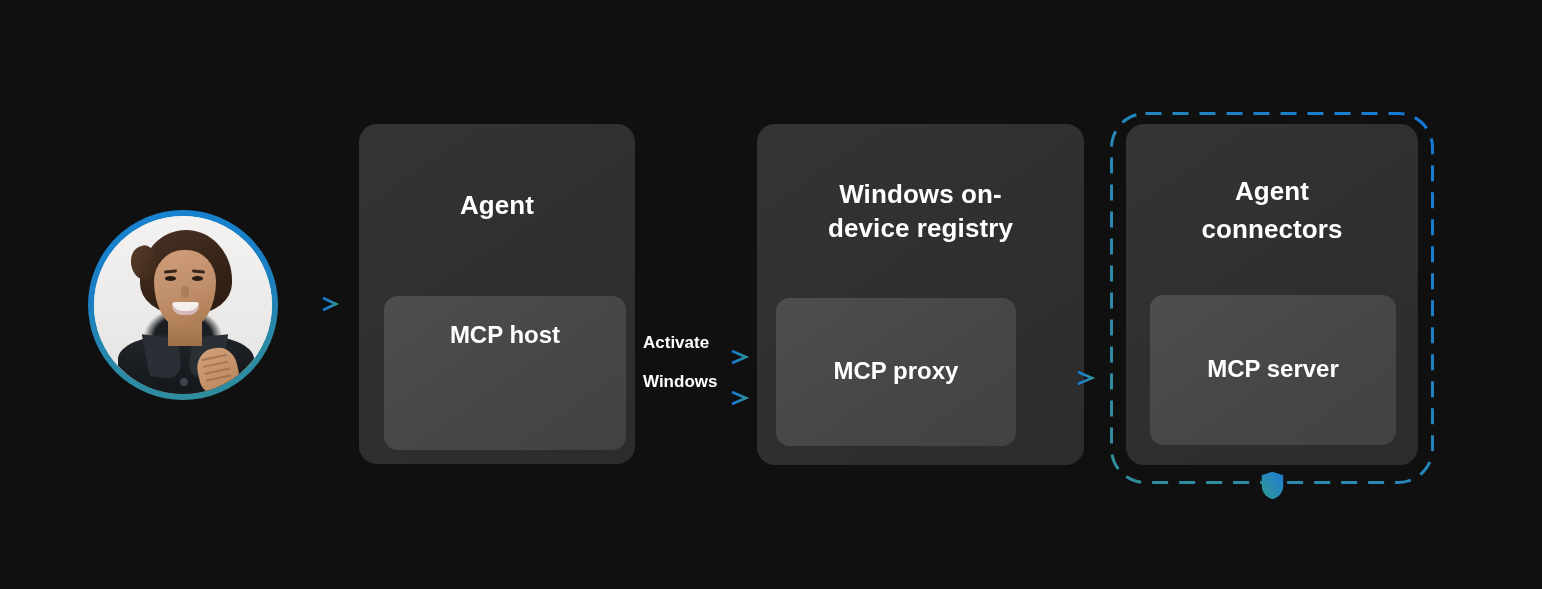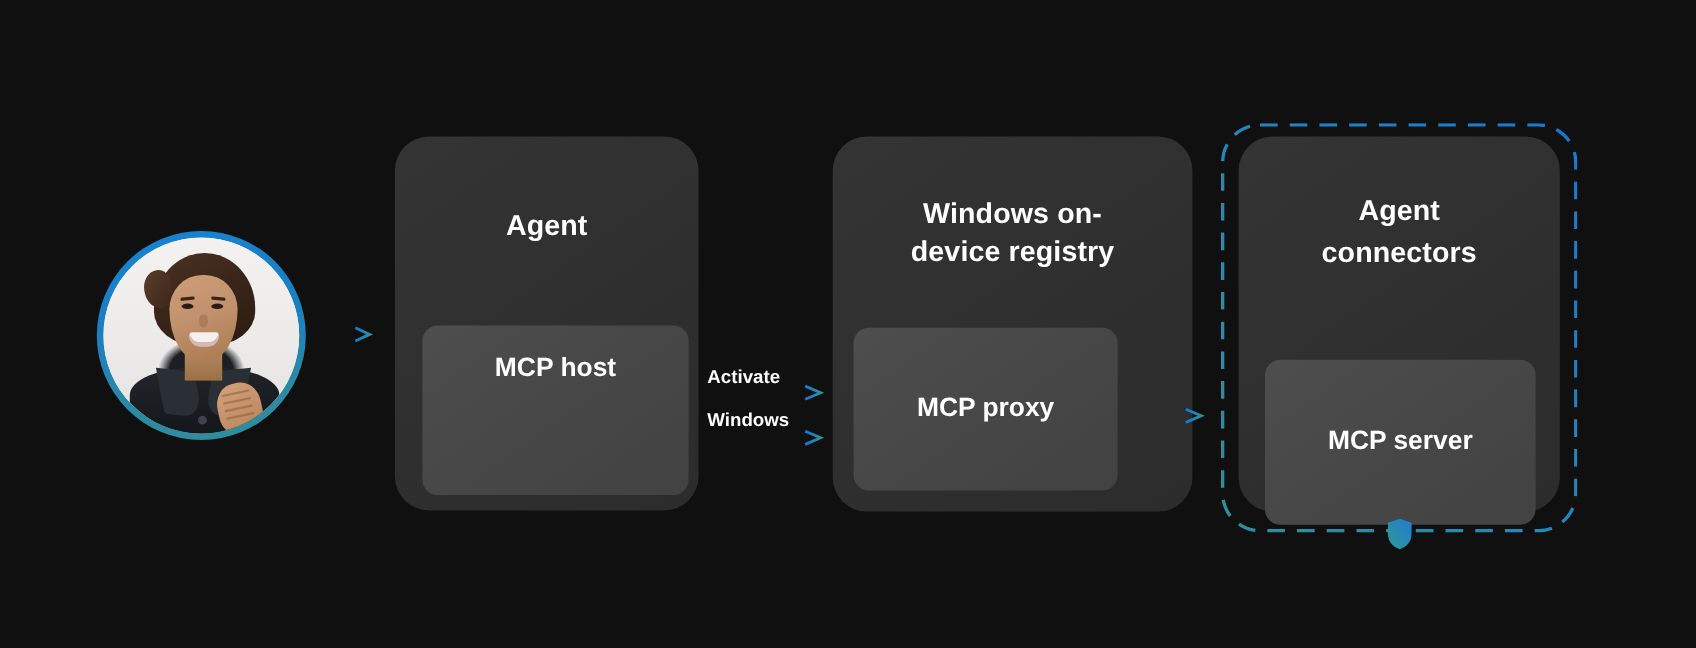--- a/index.html
+++ b/index.html
@@ -153,21 +153,21 @@
   
   .arrow {
     position: absolute;
     height: 14px;
   }
   .arrow svg { display: block; overflow: visible; }
 
   
   .outer-box {
     position: absolute;
-    border-radius: 31px;
+    border-radius: 18px;
     background: linear-gradient(145deg, #343434 0%, #2f2f2f 55%, #2c2c2c 100%);
     box-sizing: border-box;
   }
   .box-title {
     position: absolute;
     left: 0; right: 0;
     text-align: center;
     color: #ffffff;
     font-size: 26px;
     font-weight: bold;
@@ -320,21 +320,21 @@
         <stop offset="1" stop-color="#1479d8"></stop>
       </linearGradient>
     </defs>
     <rect x="1.5" y="1.5" width="321" height="369" rx="34" ry="34" fill="none" stroke="url(#dashg)" stroke-width="3" stroke-dasharray="16 11" stroke-linecap="butt"></rect>
   </svg>
 
   <div class="outer-box" style="left:1126px; top:124px; width:292px; height:341px;">
     <div class="box-title" style="top:50px;">Agent</div>
     <div class="box-title" style="top:88px;">connectors</div>
 
-    <div class="inner-box" style="left:24px; top:171px; width:246px; height:150px;margin-top:32px;">
+    <div class="inner-box" style="left:24px; top:171px; width:246px; height:150px;">
       <div class="inner-label" style="top:59px;">MCP server</div>
     </div>
   </div>
 
   <svg class="shield" viewBox="0 0 24 30">
     <defs>
       <linearGradient id="shg" x1="0" y1="1" x2="1" y2="0">
         <stop offset="0" stop-color="#2f9a93"></stop>
         <stop offset="1" stop-color="#1f7bd4"></stop>
       </linearGradient>

